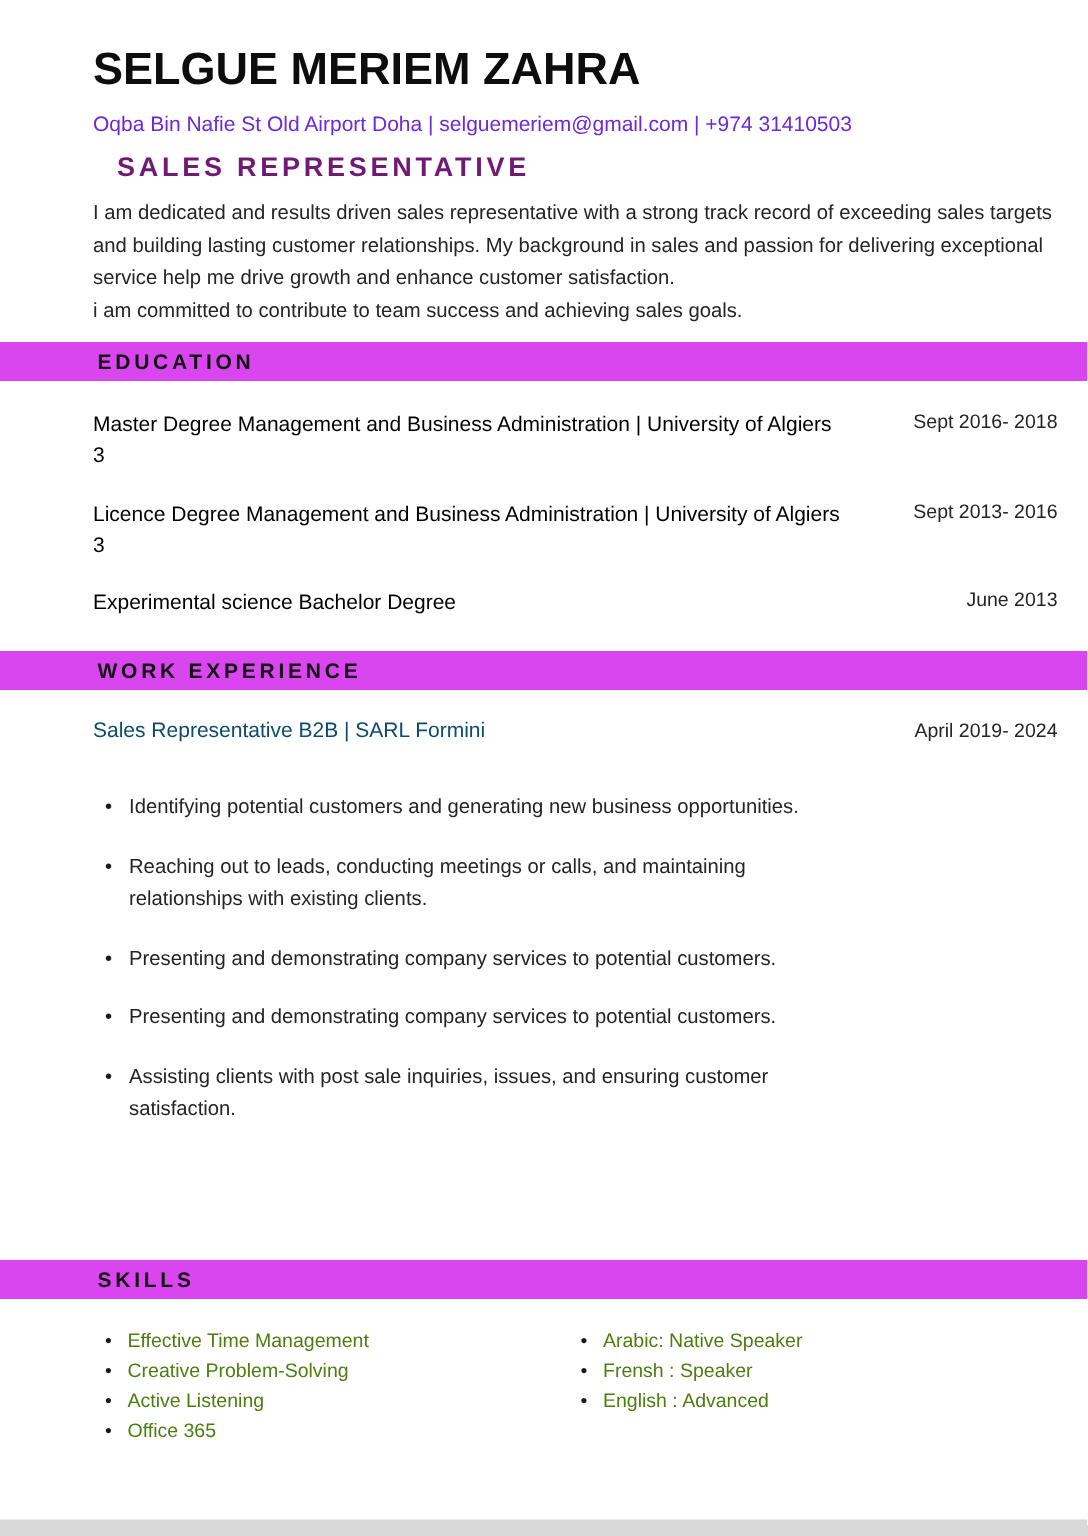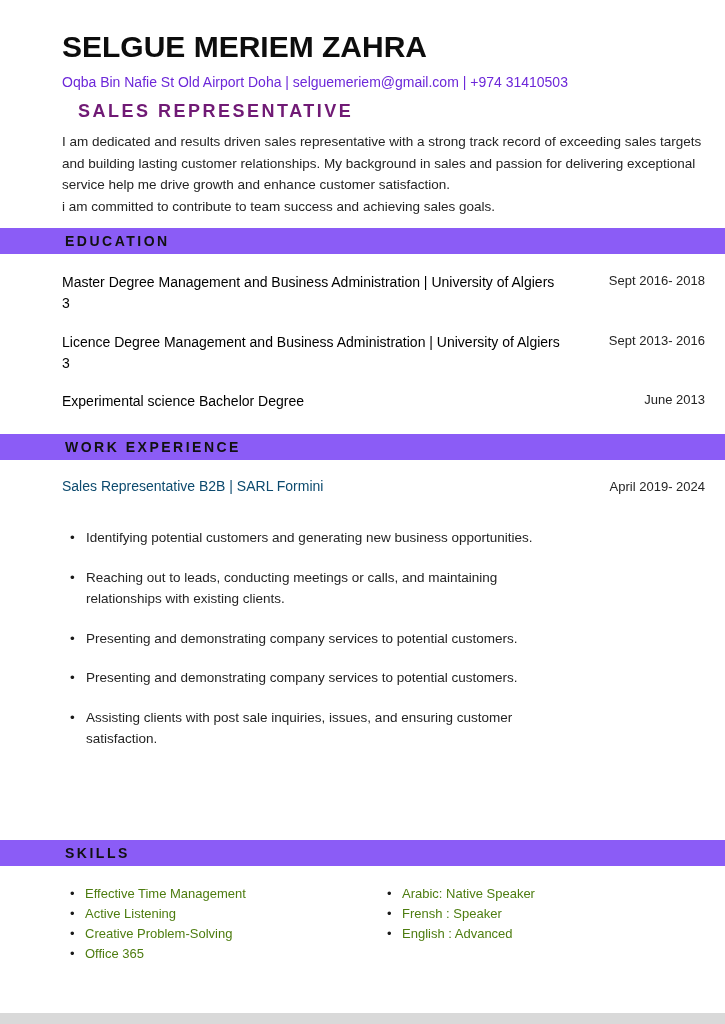--- a/index.html
+++ b/index.html
@@ -25,21 +25,21 @@
     position: absolute; top: 101px; left: 62px;
     font-size: 18px; font-weight: 700; letter-spacing: 2.5px;
     color: #701a75; white-space: nowrap; margin-left: 16px;
   }
   .summary {
     position: absolute; top: 131px; left: 62px; width: 660px;
     font-size: 13.5px; line-height: 21.5px; color: #242424;
   }
   .band {
     position: absolute; left: 0; width: 725px; height: 26px;
-    background: #8b5cf6;
+    background: #d946ef;
     display: flex; align-items: center;
     padding-left: 65px; box-sizing: border-box;
   }
   .band-title {
     font-size: 14px; font-weight: 700; letter-spacing: 2.5px; color: #111111;
   }
   .band-education { top: 228px; }
   .band-work { top: 434px; }
   .band-skills { top: 840px; }
   .row {
@@ -138,22 +138,22 @@
     <li>Assisting clients with post sale inquiries, issues, and ensuring customer satisfaction.</li>
   </ul>
 
   <div class="band band-skills">
     <span class="band-title">SKILLS</span>
   </div>
 
   <div class="skills-cols">
     <ul class="skills-list skills-col-left">
       <li>Effective Time Management</li>
+      <li>Creative Problem-Solving</li>
       <li>Active Listening</li>
-      <li>Creative Problem-Solving</li>
       <li>Office 365</li>
     </ul>
     <ul class="skills-list">
       <li>Arabic: Native Speaker</li>
       <li>Frensh : Speaker</li>
       <li>English : Advanced</li>
     </ul>
   </div>
 
   <div class="footer-band"></div>

